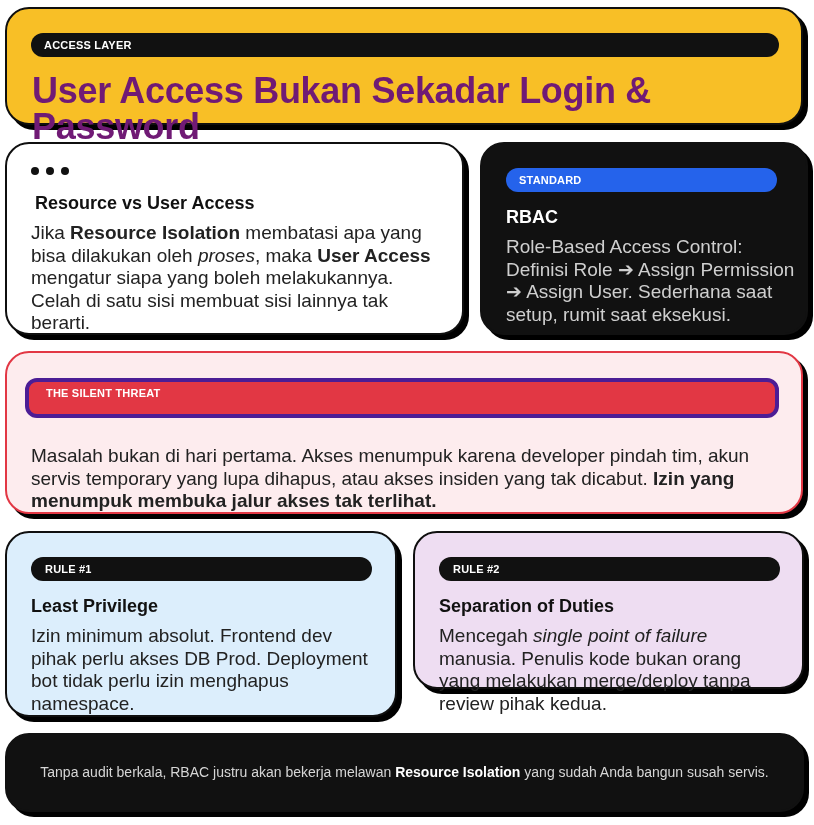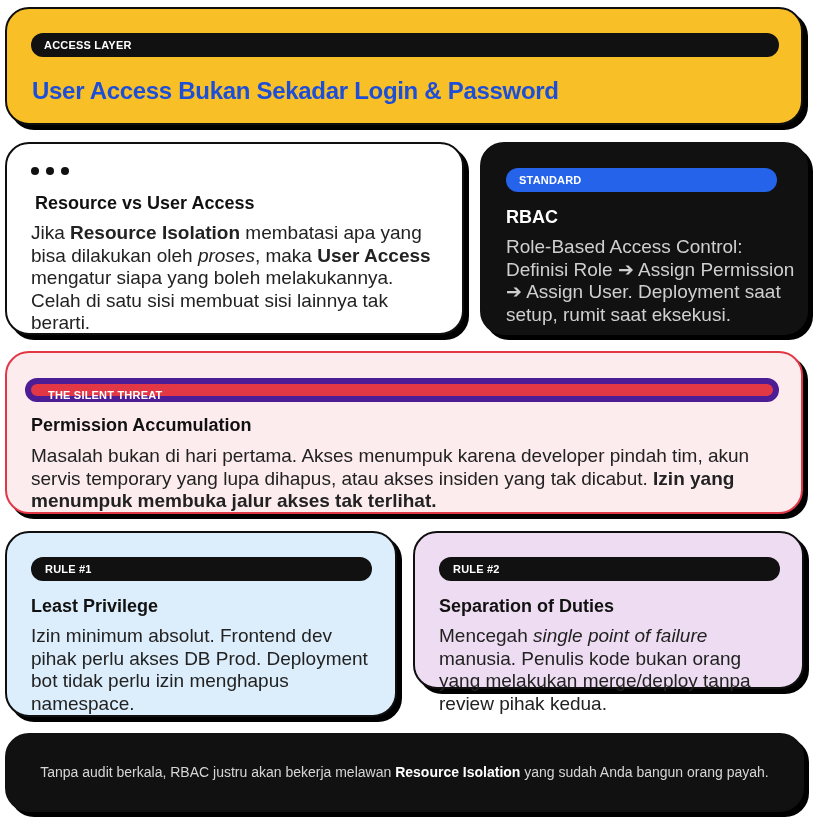--- a/index.html
+++ b/index.html
@@ -29,41 +29,41 @@
   .h2 { font-size: 18px; font-weight: bold; line-height: 22px; }
   .body { font-size: 19px; line-height: 22.5px; color: #222222; }
   b { font-weight: bold; }
   i { font-style: italic; }
 
   
   #hero { left: 5px; top: 7px; width: 798px; height: 118px; background: #F8BF26; }
   #hero .pill { position: absolute; left: 24px; top: 24px; width: 748px; }
   #hero h1 {
     position: absolute; left: 25px; top: 64px;
-    font-size: 24px; font-weight: bold; letter-spacing: -0.3px; line-height: 36px; color: #1d4ed8;
+    font-size: 36px; font-weight: bold; letter-spacing: -0.3px; line-height: 36px; color: #701a75;
   }
 
   
   #rvu { left: 5px; top: 142px; width: 459px; height: 193px; background: #ffffff; }
   #rvu .dots { position: absolute; left: 24px; top: 23px; display: flex; gap: 7px; }
   #rvu .dot { width: 8px; height: 8px; border-radius: 50%; background: #111111; }
   #rvu .h2 { position: absolute; left: 28px; top: 48px; }
   #rvu .body { position: absolute; left: 24px; top: 78px; width: 400px; }
 
   
   #rbac { left: 480px; top: 142px; width: 328px; height: 193px; background: #111111; border-color: #111111; }
   #rbac .pill { position: absolute; left: 24px; top: 24px; width: 271px; background: #2563EB; }
   #rbac .h2 { position: absolute; left: 24px; top: 62px; color: #ffffff; }
   #rbac .body { position: absolute; left: 24px; top: 92px; width: 290px; color: #cfcfcf; }
 
   
   #threat { left: 5px; top: 351px; width: 798px; height: 163px; background: #FDECEE; border-color: #E23744; }
   #threat .pill {
-    position: absolute; left: 18px; top: 25px; width: 754px; height: 24px;
-    background: #E23744; border: 6px solid #4c1d95; line-height: 22px; padding-left: 17px;
+    position: absolute; left: 18px; top: 25px; width: 754px; height: 40px;
+    background: #E23744; border: 4px solid #4c1d95; line-height: 22px; padding-left: 17px;
   }
   #threat .h2 { position: absolute; left: 24px; top: 61px; }
   #threat .body { position: absolute; left: 24px; top: 92px; width: 740px; }
 
   
   #rule1 { left: 5px; top: 531px; width: 392px; height: 186px; background: #DCEEFC; }
   #rule2 { left: 413px; top: 531px; width: 391px; height: 158px; background: #EEDDF2; }
   .rule .pill { position: absolute; left: 24px; top: 24px; width: 341px; padding-left: 14px; }
   .rule .h2 { position: absolute; left: 24px; top: 62px; }
   .rule .body { position: absolute; left: 24px; top: 92px; width: 345px; }
@@ -90,36 +90,35 @@
     <span class="dot"></span>
     <span class="dot"></span>
   </div>
   <div class="h2">Resource vs User Access</div>
   <p class="body"><span>Jika </span><b>Resource Isolation</b><span> membatasi apa yang bisa dilakukan oleh </span><i>proses</i><span>, maka </span><b>User Access</b><span> mengatur siapa yang boleh melakukannya. Celah di satu sisi membuat sisi lainnya tak berarti.</span></p>
 </section>
 
 <section class="card" id="rbac">
   <span class="pill">STANDARD</span>
   <div class="h2">RBAC</div>
-  <p class="body">Role-Based Access Control: Definisi Role ➔ Assign Permission ➔ Assign User. Deployment saat setup, rumit saat eksekusi.</p>
+  <p class="body">Role-Based Access Control: Definisi Role ➔ Assign Permission ➔ Assign User. Sederhana saat setup, rumit saat eksekusi.</p>
 </section>
 
 <section class="card" id="threat">
   <span class="pill">THE SILENT THREAT</span>
-  <div class="h2">Permission Accumulation</div>
   <p class="body"><span>Masalah bukan di hari pertama. Akses menumpuk karena developer pindah tim, akun servis temporary yang lupa dihapus, atau akses insiden yang tak dicabut. </span><b>Izin yang menumpuk membuka jalur akses tak terlihat.</b></p>
 </section>
 
 <section class="card rule" id="rule1">
   <span class="pill">RULE #1</span>
   <div class="h2">Least Privilege</div>
   <p class="body">Izin minimum absolut. Frontend dev pihak perlu akses DB Prod. Deployment bot tidak perlu izin menghapus namespace.</p>
 </section>
 
 <section class="card rule" id="rule2">
   <span class="pill">RULE #2</span>
   <div class="h2">Separation of Duties</div>
   <p class="body"><span>Mencegah </span><i>single point of failure</i><span> manusia. Penulis kode bukan orang yang melakukan merge/deploy tanpa review pihak kedua.</span></p>
 </section>
 
 <section class="card" id="footer">
-  <p class="body"><span>Tanpa audit berkala, RBAC justru akan bekerja melawan </span><b>Resource Isolation</b><span> yang sudah Anda bangun orang payah.</span></p>
+  <p class="body"><span>Tanpa audit berkala, RBAC justru akan bekerja melawan </span><b>Resource Isolation</b><span> yang sudah Anda bangun susah servis.</span></p>
 </section>
 
 </body></html>

